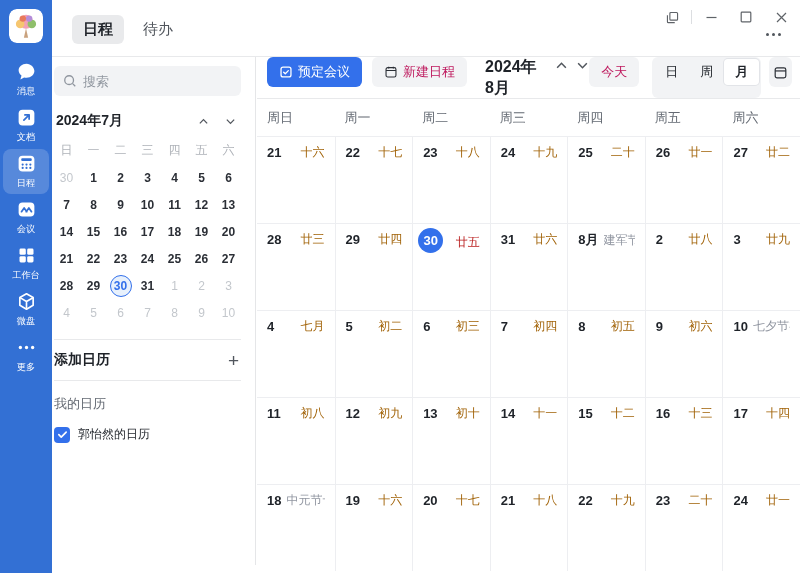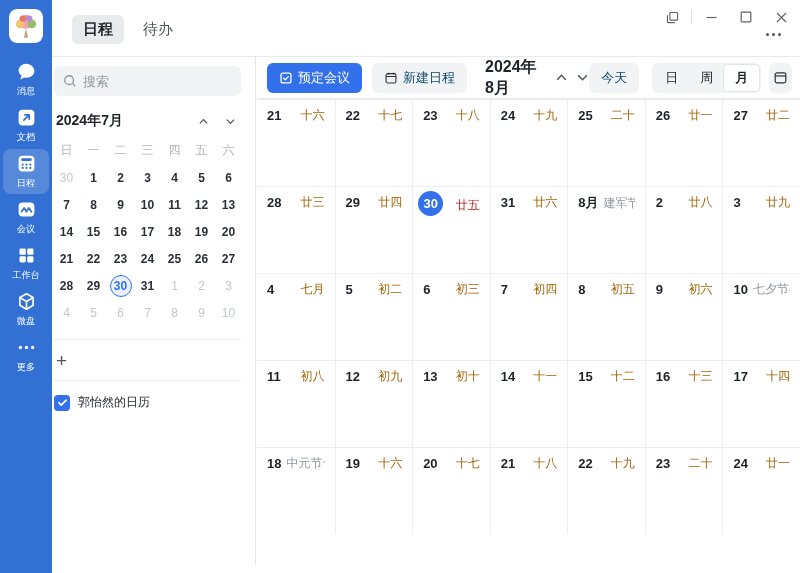--- a/index.html
+++ b/index.html
@@ -58,26 +58,26 @@
   .plus { font-size:19px; color:#51565d; cursor:pointer; line-height:1; padding:0 2px; }
   .mycal-title { font-size:13px; color:#646a73; margin-top:14px; }
   .cal-item { display:flex; align-items:center; margin-top:13px; cursor:pointer; }
   .checkbox { width:16px; height:16px; border-radius:4px; background:#3370eb; display:flex;
     align-items:center; justify-content:center; }
   .cal-item .name { font-size:12px; margin-left:8px; color:#1f2329; }
 
   
   .main { position:absolute; left:257px; right:0; top:57px; bottom:0; background:#fff;
     display:flex; flex-direction:column; }
-  .toolbar { height:42px; display:flex; align-items:center; border-bottom:1px solid #e8e9eb;
+  .toolbar { height:42px; display:flex; border-bottom:1px solid #e8e9eb;
     padding:0 8px 0 10px; flex:none; }
   .btn { height:30px; border-radius:6px; display:flex; align-items:center; font-size:13px;
     padding:0 12px; cursor:pointer; gap:5px; white-space:nowrap; }
   .btn-primary { background:#3370eb; color:#fff; }
-  .btn-gray { background:#f2f3f5; color:#0c4a6e; margin-left:10px; }
+  .btn-gray { background:#f2f3f5; color:#be185d; margin-left:10px; }
   .month-title { font-size:16px; font-weight:bold; margin-left:18px; }
   .nav-chev { width:16px; height:16px; display:flex; align-items:center; justify-content:center;
     cursor:pointer; }
   .nav-chev.up { margin-left:12px; }
   .nav-chev.down { margin-left:8px; }
   .flex-sp { flex:1; }
   .seg { background:#f2f3f5; border-radius:6px; padding:2px; display:flex; margin-left:13px; }
   .seg .opt { width:35px; height:26px; display:flex; align-items:center; justify-content:center;
     font-size:13px; color:#1f2329; cursor:pointer; border-radius:4px; }
   .seg .opt.active { background:#fff; font-weight:bold; box-shadow:0 0 0 1px #e2e4e8; }
@@ -296,24 +296,26 @@
         <span class="mini-c mini-d muted">5</span>
         <span class="mini-c mini-d muted">6</span>
         <span class="mini-c mini-d muted">7</span>
         <span class="mini-c mini-d muted">8</span>
         <span class="mini-c mini-d muted">9</span>
         <span class="mini-c mini-d muted">10</span>
       </div>
 
     <div class="divider"></div>
     <div class="add-row">
+      <span class="t">添加日历</span>
       <span class="plus">+</span>
     </div>
     <div class="divider" style="margin-top:0"></div>
 
+    <div class="mycal-title">我的日历</div>
     <div class="cal-item">
       <span class="checkbox">
           <svg width="11" height="11" viewBox="0 0 12 12" fill="none" stroke="#fff" stroke-width="1.8" stroke-linecap="round" stroke-linejoin="round">
             <path d="M2 6.2l2.6 2.6L10 3.4"></path>
           </svg>
         </span>
       <span class="name">郭怡然的日历</span>
     </div>
   </div>
 
@@ -356,20 +358,29 @@
         <div class="opt active">月</div>
       </div>
       <div class="icon-btn">
           <svg width="15" height="15" viewBox="0 0 24 24" fill="none" stroke="#2b2f36" stroke-width="1.9">
             <rect x="3.5" y="4.5" width="17" height="16" rx="3"></rect>
             <path d="M3.5 9.5h17"></path>
           </svg>
         </div>
     </div>
 
+    <div class="week-header" id="week-header">
+        <div class="wh-cell">周日</div>
+        <div class="wh-cell">周一</div>
+        <div class="wh-cell">周二</div>
+        <div class="wh-cell">周三</div>
+        <div class="wh-cell">周四</div>
+        <div class="wh-cell">周五</div>
+        <div class="wh-cell">周六</div>
+      </div>
     <div class="month-grid" id="month-grid">
         <div class="cell">
           <div class="cell-top">
             <span class="num">21</span>
             <span class="lunar">十六</span>
           </div>
         </div>
         <div class="cell">
           <div class="cell-top">
             <span class="num">22</span>

